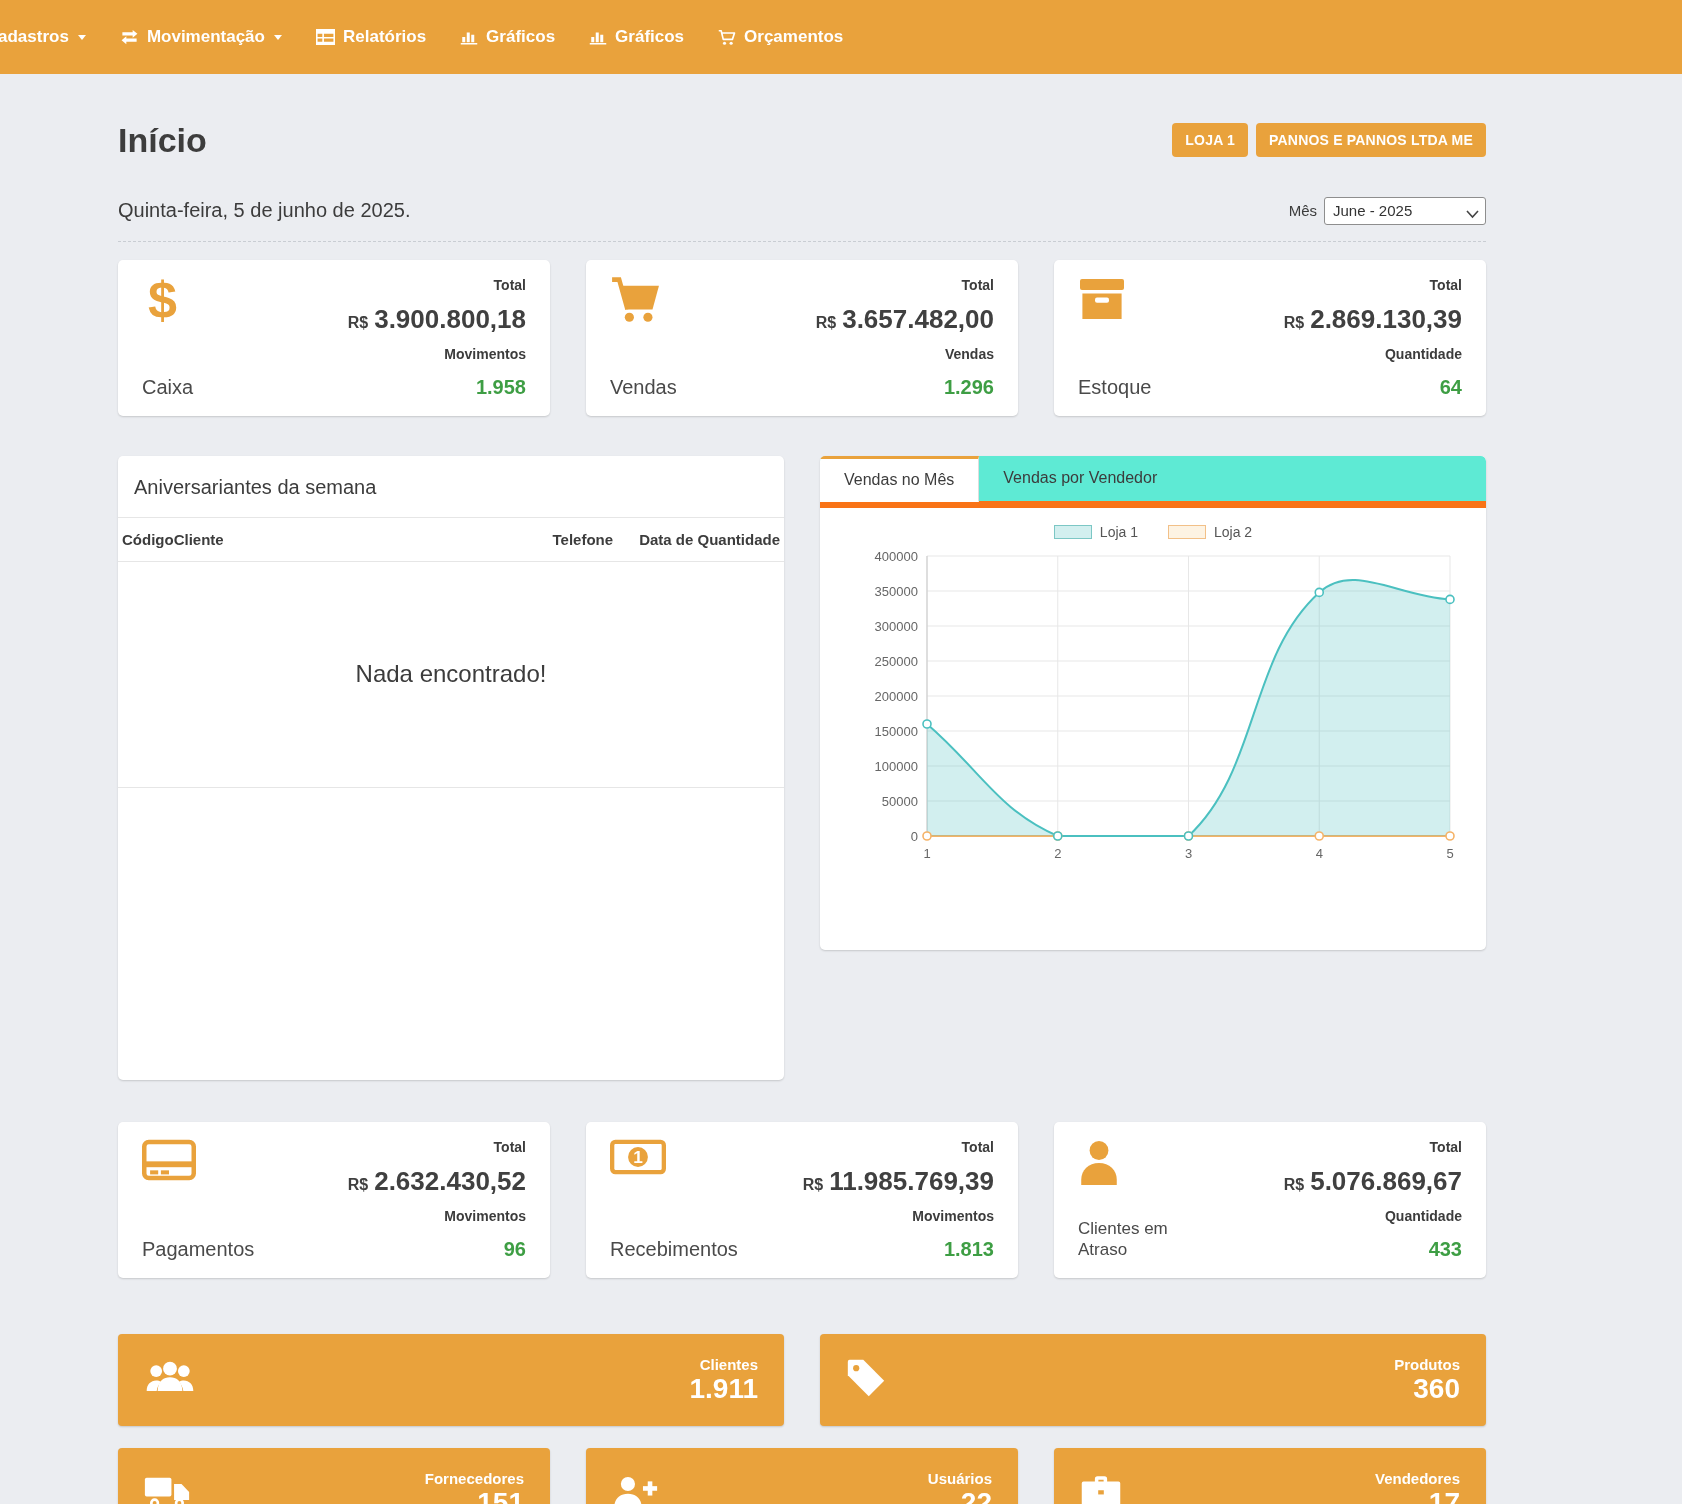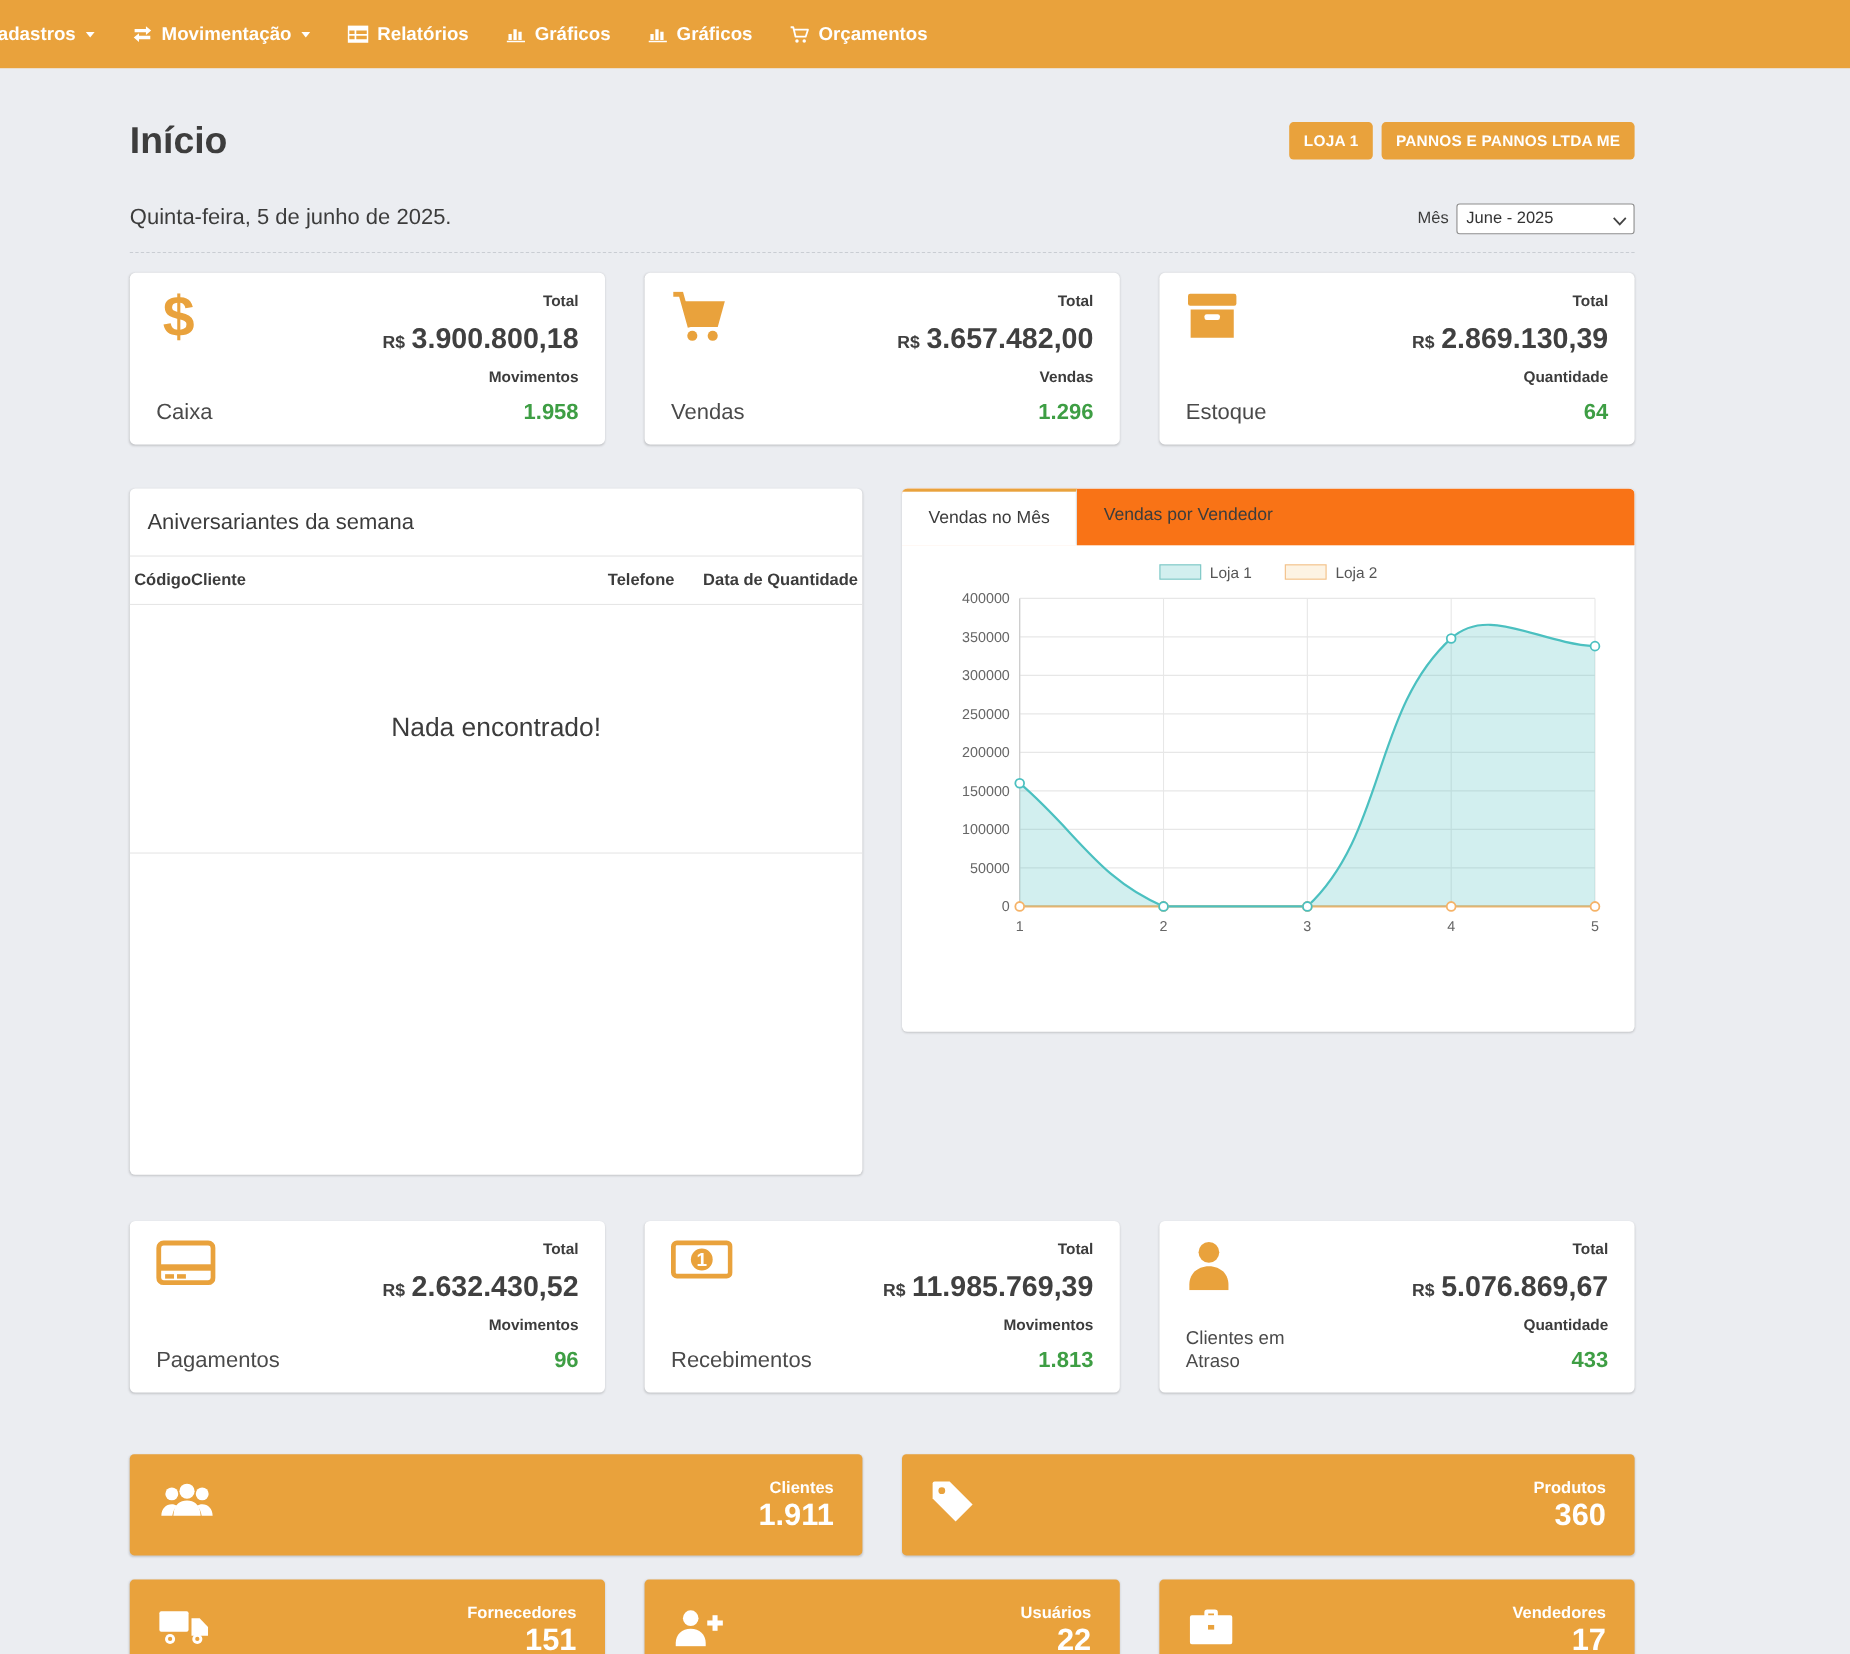--- a/index.html
+++ b/index.html
@@ -1,20 +1,20 @@
 <!DOCTYPE html>
 <html><head>
 <meta charset="utf-8">
 <style>
   *{box-sizing:border-box}
   html,body{margin:0;padding:0}
   body{width:1682px;height:1504px;overflow:hidden;background:#ebedf1;font-family:"Liberation Sans",sans-serif;color:#3c3c3c}
 
   
-  .navbar{height:62px;background:#e9a23c;display:flex;align-items:center;color:#fff}
+  .navbar{height:74px;background:#e9a23c;display:flex;align-items:center;color:#fff}
   .nav-item{display:flex;align-items:center;gap:8px;padding:0 17px;height:62px;font-size:17px;font-weight:600;cursor:pointer;white-space:nowrap}
   .nav-item:first-child{padding-left:0;margin-left:-2px}
   .caret{width:0;height:0;border-left:4.5px solid transparent;border-right:4.5px solid transparent;border-top:5px solid #fff;margin-left:1px}
   .nav-icon{display:flex;align-items:center}
 
   
   .page{width:1368px;margin-left:118px;padding-top:24px}
   .title-row{display:flex;justify-content:space-between;align-items:center}
   .page-title{font-size:34px;font-weight:600;color:#3d3d3d}
   .hdr-buttons{display:flex;gap:8px}
@@ -44,21 +44,21 @@
   
   .mid{display:grid;grid-template-columns:666px 666px;gap:36px;margin-top:40px}
   .card{background:#fff;border-radius:5px;box-shadow:0 1px 2px rgba(0,0,0,.16)}
   .bday{height:624px;display:flex;flex-direction:column}
   .bday-header{padding:20px 16px 18px;font-size:20px;border-bottom:1px solid #e6e6e6}
   .bday-cols{display:flex;justify-content:space-between;align-items:center;padding:13px 4px;font-weight:700;font-size:15px;border-bottom:1px solid #e6e6e6}
   .bday-cols-right{display:flex;gap:26px}
   .bday-empty{height:226px;display:flex;align-items:center;justify-content:center;font-size:24px;border-bottom:1px solid #e6e6e6}
 
   .chart-card{height:494px;overflow:hidden;display:flex;flex-direction:column}
-  .tabs{display:flex;background:#f97316;border-bottom:1px solid #f97316;height:52px;border-radius:5px 5px 0 0}
+  .tabs{display:flex;background:#5eead4;border-bottom:7px solid #f97316;height:52px;border-radius:5px 5px 0 0}
   .tab{padding:0 24px;display:flex;align-items:center;font-size:16px;color:#3c3c3c;cursor:pointer}
   .tab.active{background:#fff;border-top:3px solid #e9a23c;border-right:1px solid #ddd;margin-bottom:-1px;border-bottom:1px solid #fff}
   .legend{display:flex;justify-content:center;gap:30px;align-items:center;margin:16px 0 2px;font-size:14px;color:#555}
   .legend-item{display:flex;align-items:center}
   .swatch{width:38px;height:14px;border:1px solid;display:inline-block;margin-right:8px}
   .swatch.loja1{background:rgba(75,192,192,.25);border-color:#7cc7c5}
   .swatch.loja2{background:#fdf3e3;border-color:#f2c088}
   #sales-chart{display:block;margin:4px auto 0;font-family:"Liberation Sans",sans-serif}
 
   

